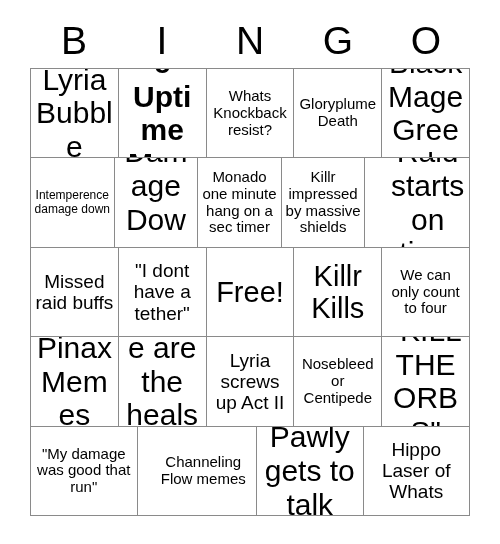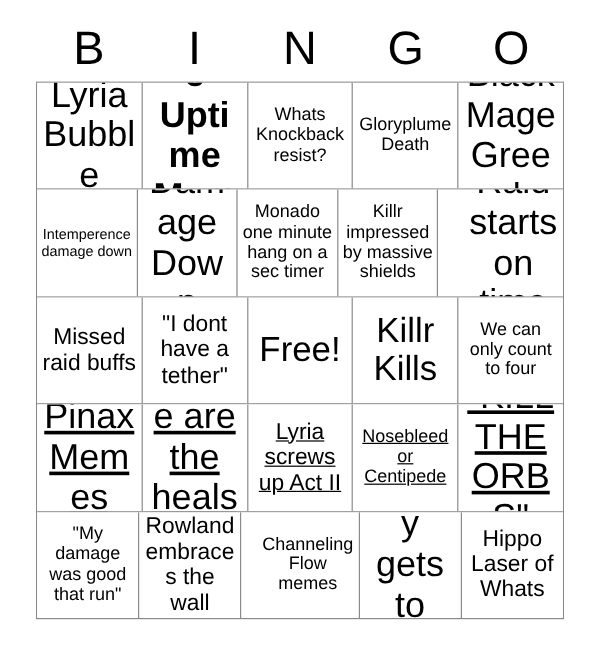--- a/index.html
+++ b/index.html
@@ -163,21 +163,21 @@
           <span class="cell-text">Free!</span>
         </div>
       <div class="bingo-cell size-xl" style="border-color: rgb(138, 138, 138);">
           <span class="cell-text">Killr Kills</span>
         </div>
       <div class="bingo-cell size-sm" style="border-color: rgb(138, 138, 138);">
           <span class="cell-text">We can only count to four</span>
         </div>
     </div>
 
-    <div class="bingo-row" style="border-color: rgb(138, 138, 138); text-decoration: underline;">
+    <div class="bingo-row" style="border-color: rgb(138, 138, 138);">
       <div class="bingo-cell size-lg" style="border-color: rgb(138, 138, 138);">
           <span class="cell-text">Pinax Memes</span>
         </div>
       <div class="bingo-cell size-lg" style="border-color: rgb(138, 138, 138);">
           <span class="cell-text">Where are the heals?</span>
         </div>
       <div class="bingo-cell size-md" style="border-color: rgb(138, 138, 138); justify-content: center;">
           <span class="cell-text">Lyria screws up Act II</span>
         </div>
       <div class="bingo-cell size-sm" style="border-color: rgb(138, 138, 138);">
@@ -185,23 +185,20 @@
         </div>
       <div class="bingo-cell size-lg" style="border-color: rgb(138, 138, 138);">
           <span class="cell-text">"KILL THE ORBS"</span>
         </div>
     </div>
 
     <div class="bingo-row" style="border-color: rgb(138, 138, 138);">
       <div class="bingo-cell size-sm" style="border-color: rgb(138, 138, 138);">
           <span class="cell-text">"My damage was good that run"</span>
         </div>
-      <div class="bingo-cell size-md" style="border-color: rgb(138, 138, 138);">
-          <span class="cell-text">Rowland embraces the wall</span>
-        </div>
       <div class="bingo-cell size-sm" style="border-color: rgb(138, 138, 138); padding-left: 16px;">
           <span class="cell-text">Channeling Flow memes</span>
         </div>
       <div class="bingo-cell size-lg" style="border-color: rgb(138, 138, 138);">
           <span class="cell-text">Pawly gets to talk</span>
         </div>
       <div class="bingo-cell size-md" style="border-color: rgb(138, 138, 138);">
           <span class="cell-text">Hippo Laser of Whats</span>
         </div>
     </div>

